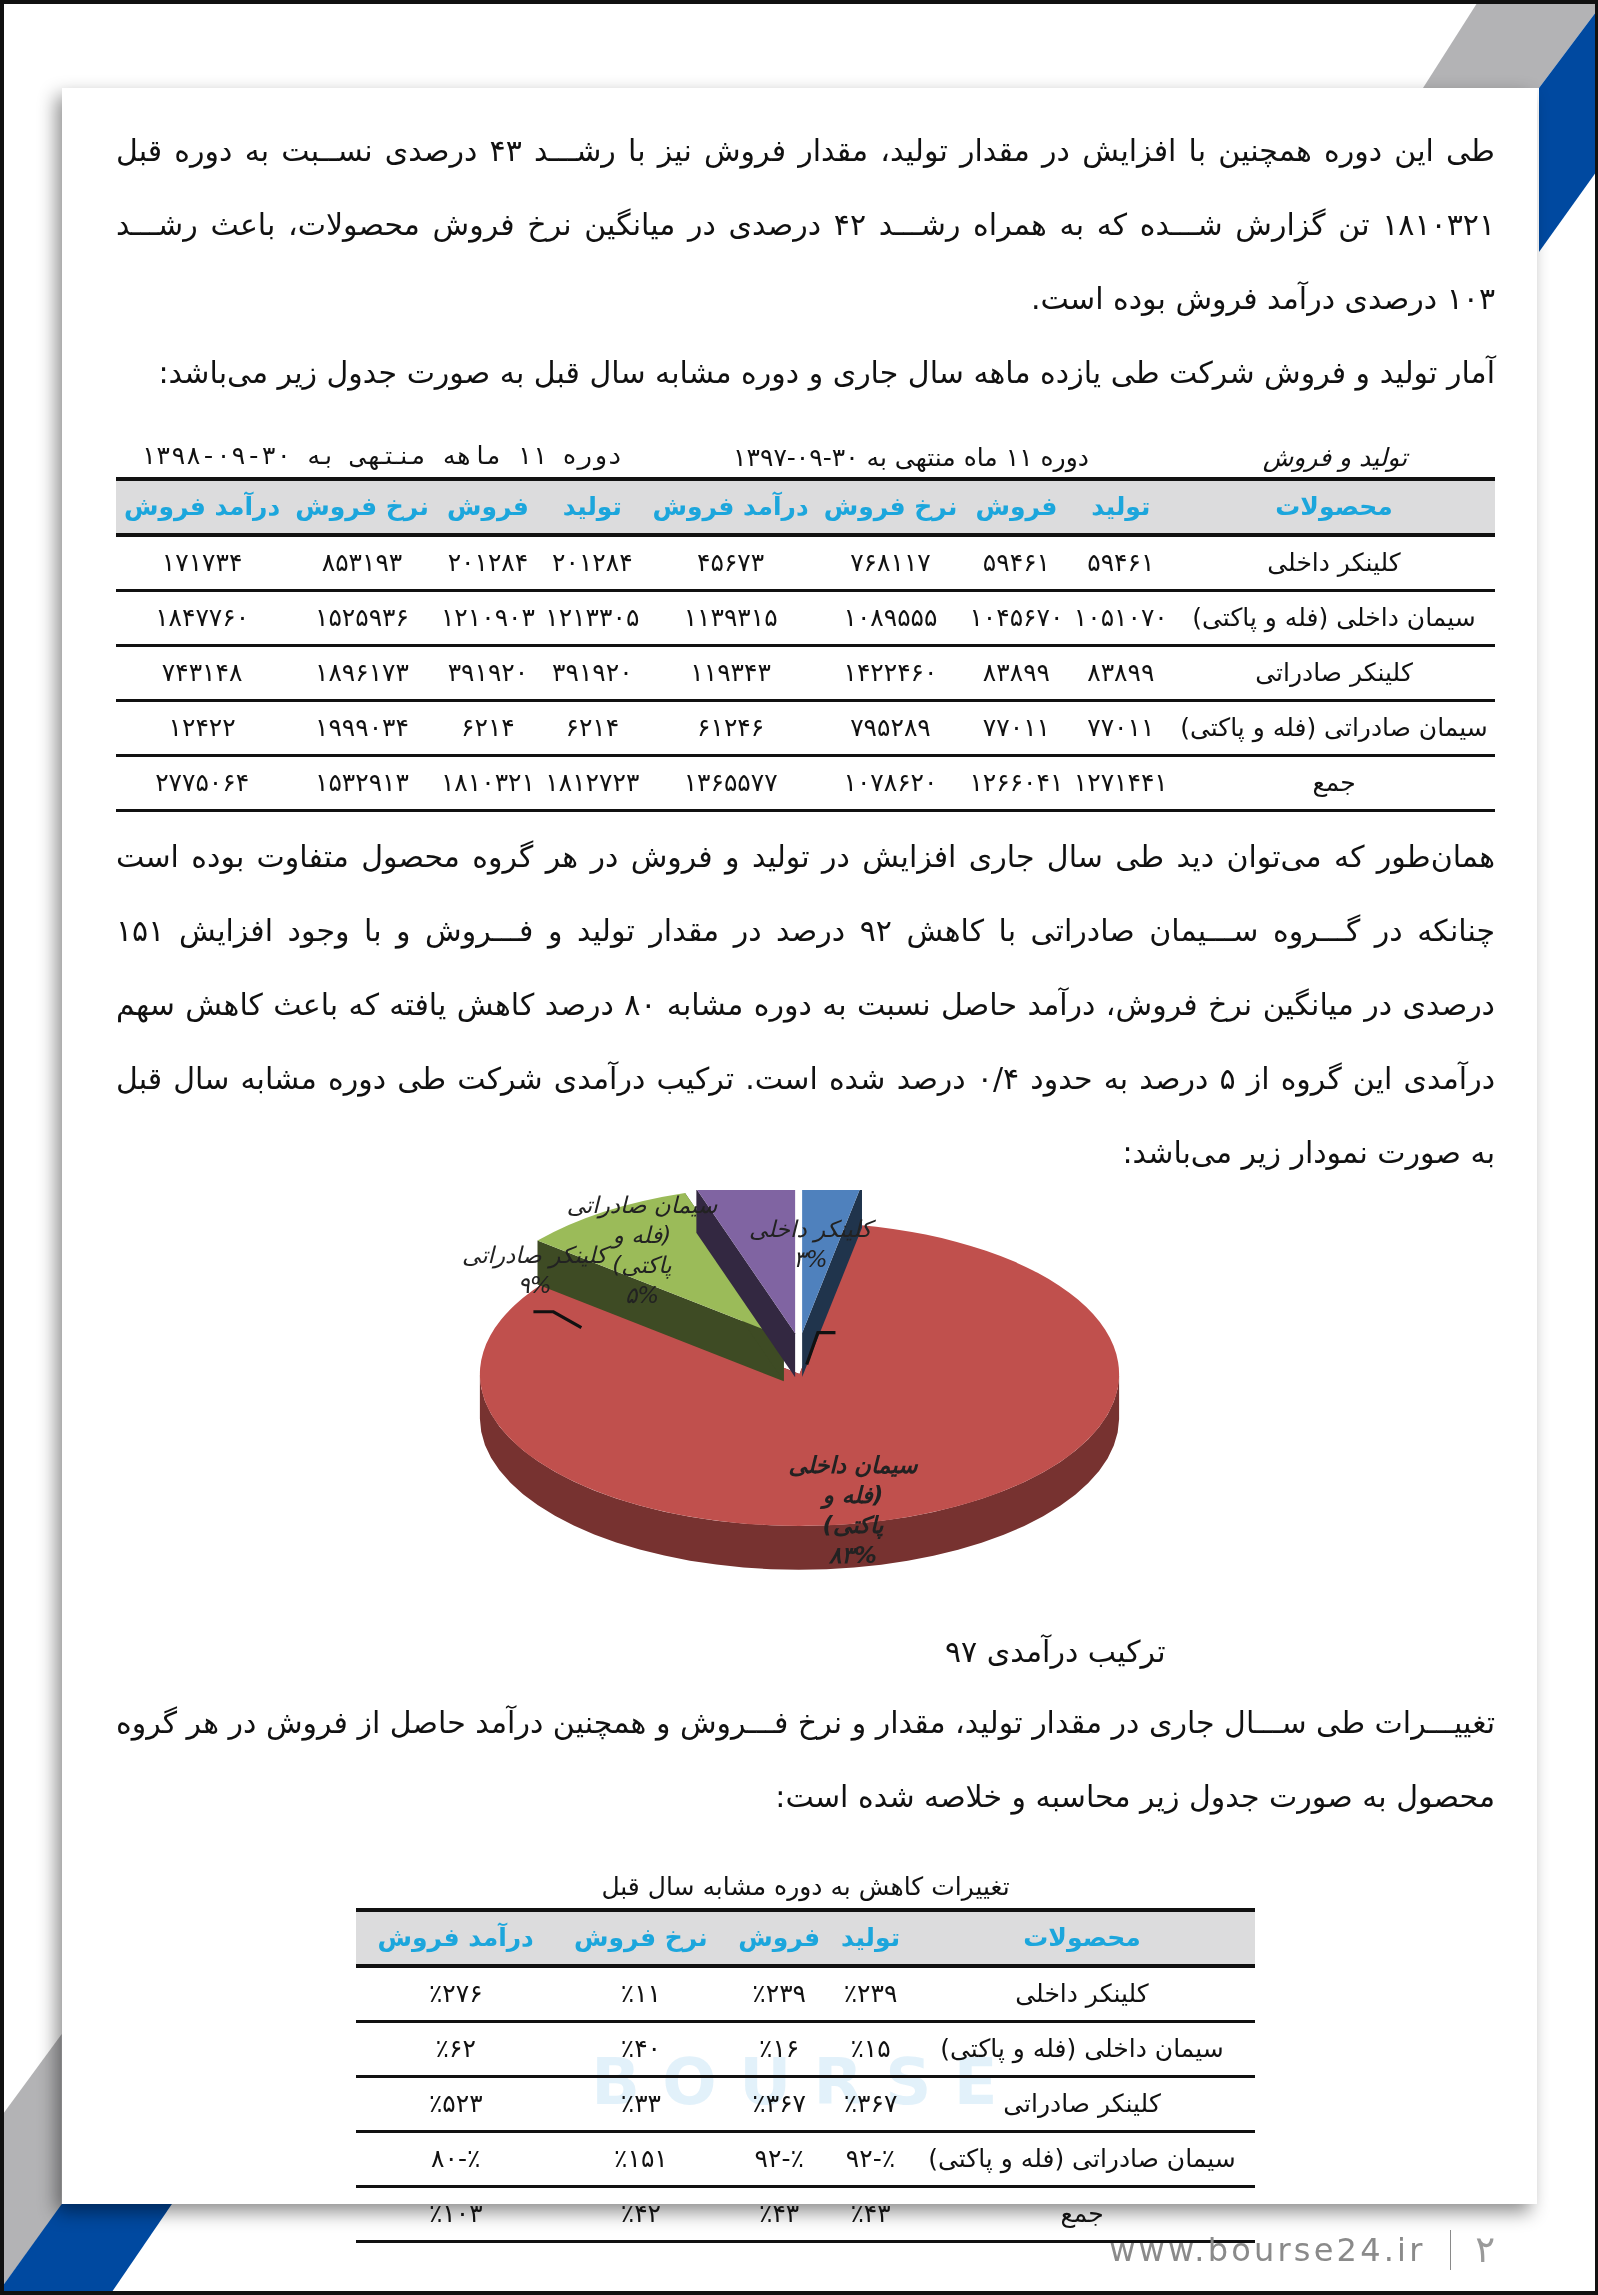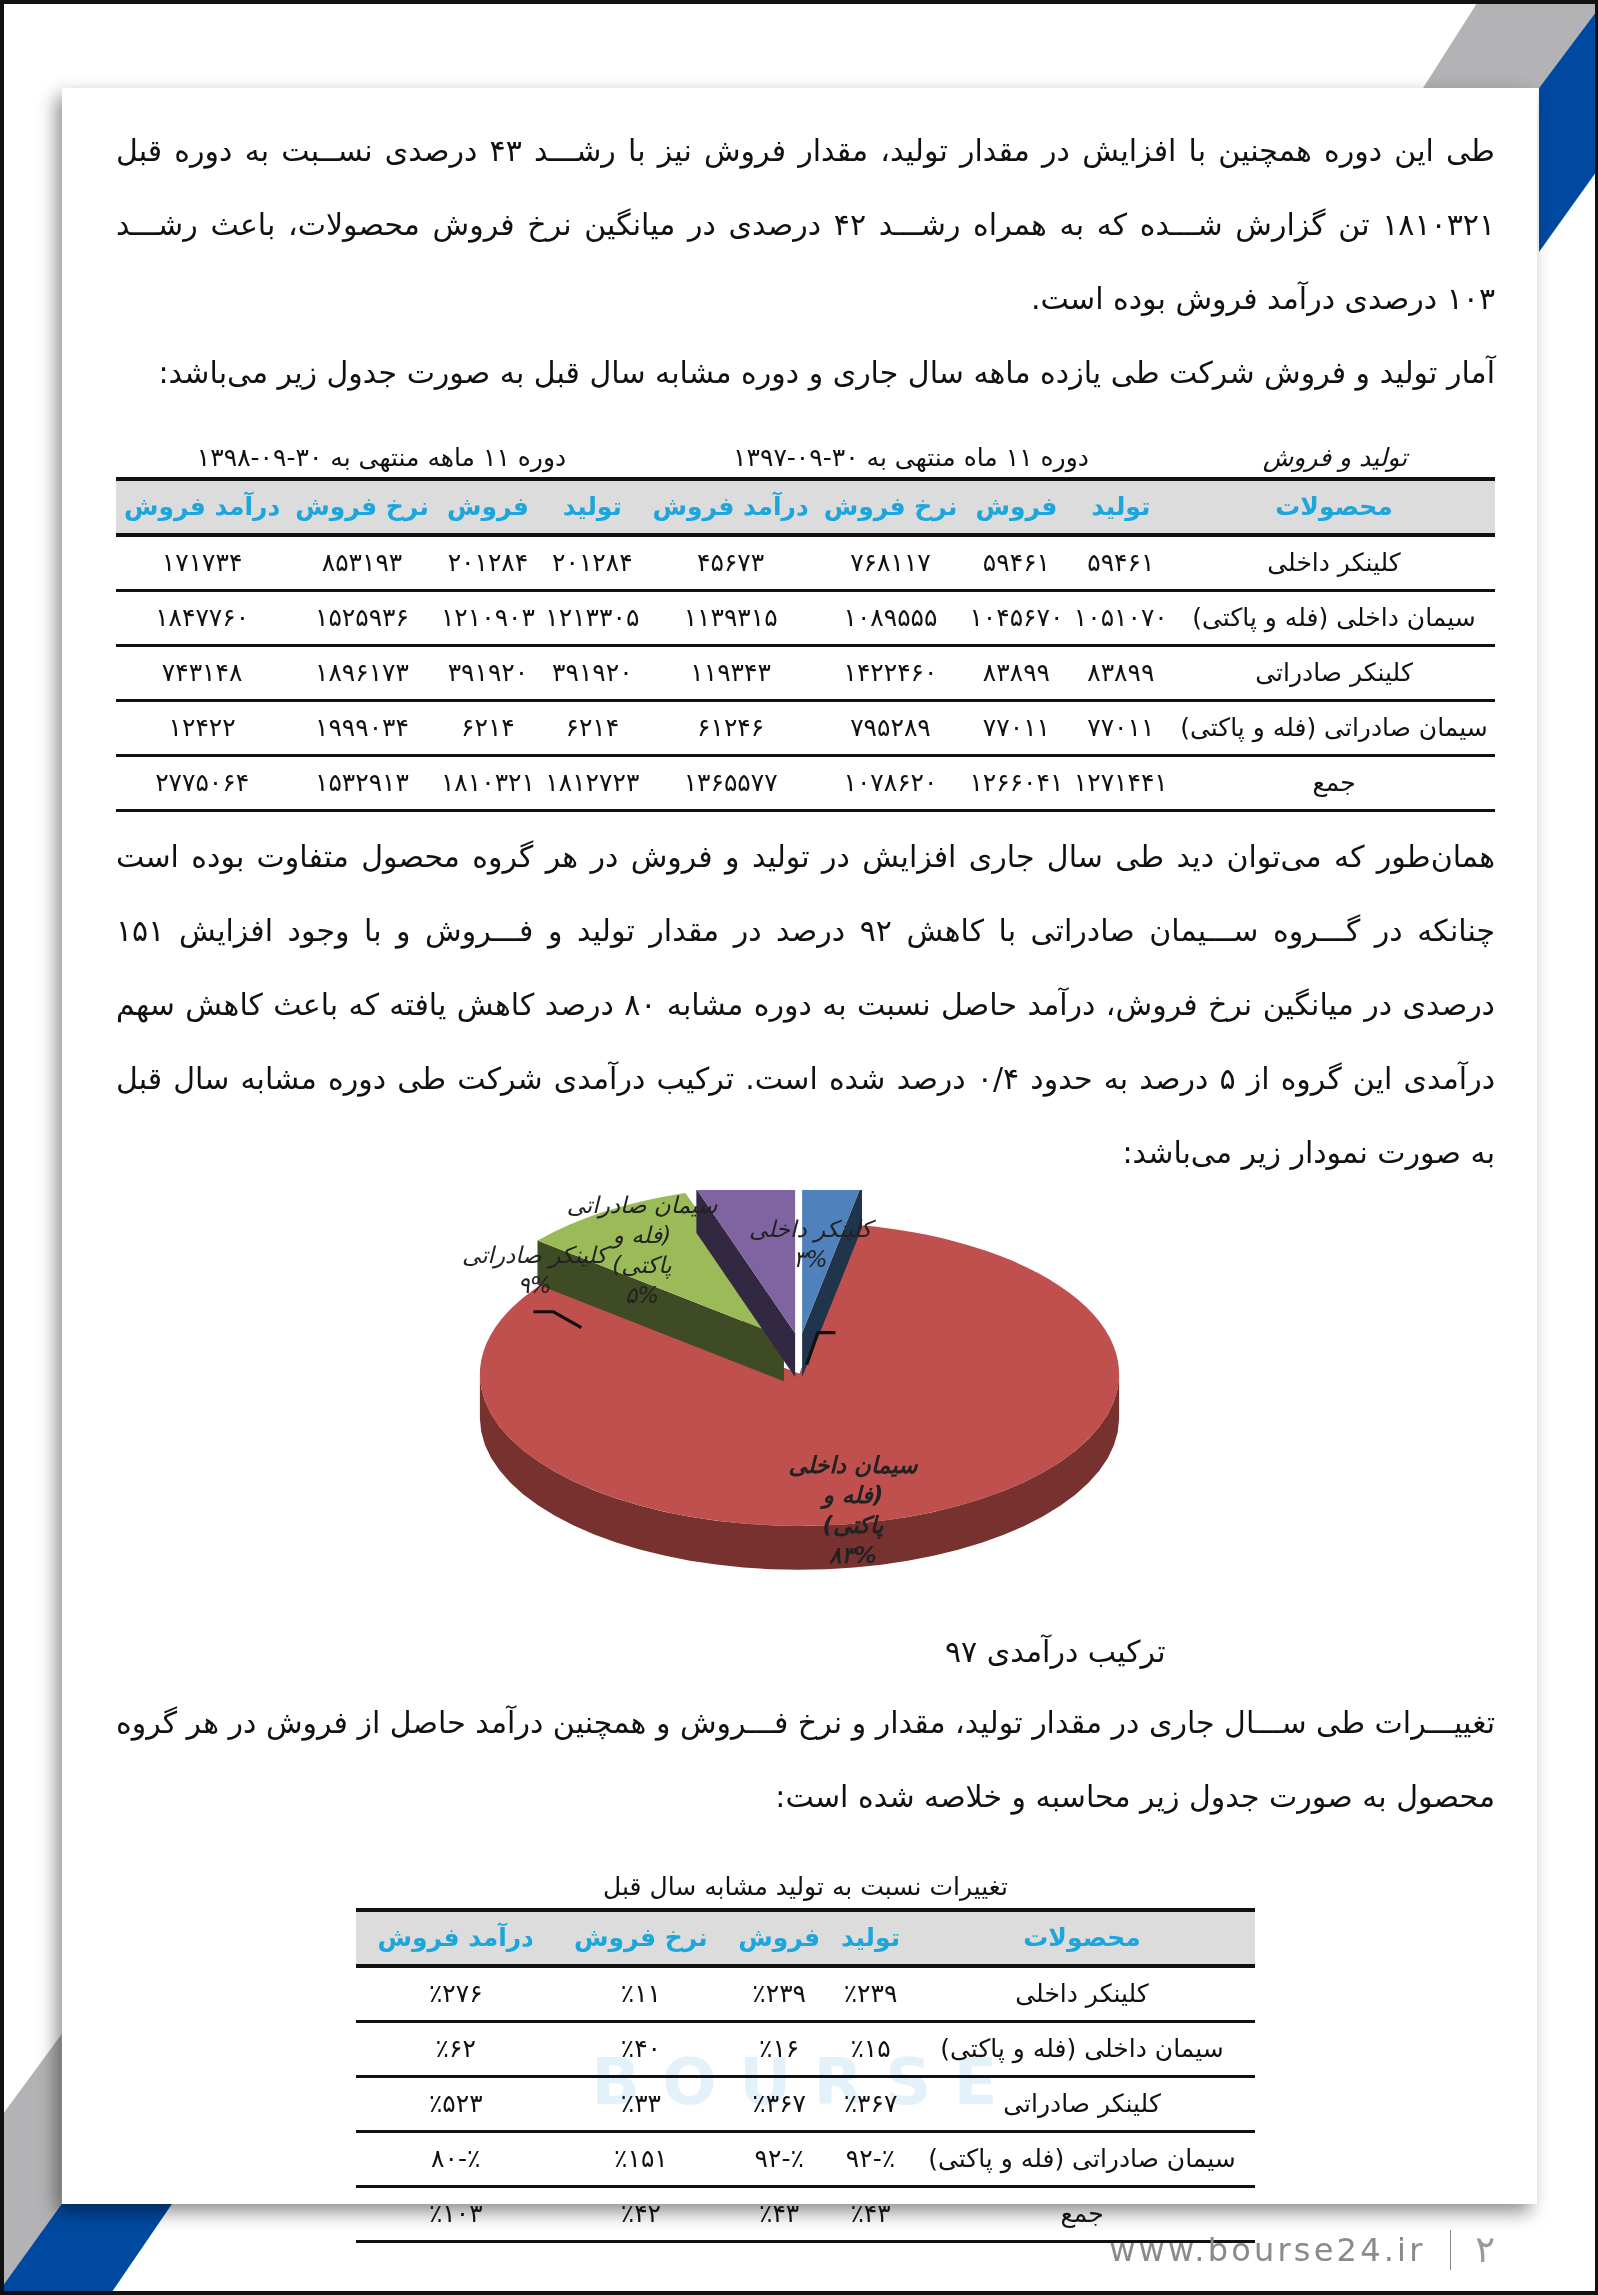--- a/index.html
+++ b/index.html
@@ -70,21 +70,21 @@
 <div class="page">
   <div class="content">
 
     <p class="para" style="margin-top:25.6px;">طی این دوره همچنین با افزایش در مقدار تولید، مقدار فروش نیز با رشـــد ۴۳ درصدی نســبت به دوره قبل ۱۸۱۰۳۲۱ تن گزارش شـــده که به همراه رشـــد ۴۲ درصدی در میانگین نرخ فروش محصولات، باعث رشـــد ۱۰۳ درصدی درآمد فروش بوده است.</p>
     <p class="para">آمار تولید و فروش شرکت طی یازده ماهه سال جاری و دوره مشابه سال قبل به صورت جدول زیر می‌باشد:</p>
 
     <div style="margin-top:14.4px;">
       <div class="tbl-caption-row">
         <div style="width:320px;text-align:center;font-style:italic;">تولید و فروش</div>
         <div style="width:528px;text-align:center;">دوره ۱۱ ماه منتهی به ۳۰-۰۹-۱۳۹۷</div>
-        <div style="flex:1;text-align:center;">دوره ۱۱ ماهه منتهی به ۳۰-۰۹-۱۳۹۸</div>
+        <div style="flex:1;text-align:center;font-family:Liberation Mono, monospace;">دوره ۱۱ ماهه منتهی به ۳۰-۰۹-۱۳۹۸</div>
       </div>
       <table class="data">
         <thead>
           <tr>
             <th style="width:320px;">محصولات</th>
             <th>تولید</th>
             <th>فروش</th>
             <th>نرخ فروش</th>
             <th>درآمد فروش</th>
             <th>تولید</th>
@@ -190,21 +190,21 @@
         <div>سیمان داخلی  (فله و</div>
         <div>پاکتی)</div>
         <div>۸۳%</div>
       </div>
       <div class="chart-title">ترکیب درآمدی ۹۷</div>
     </div>
 
     <p class="para" style="margin-top:0;">تغییـــرات طی ســـال جاری در مقدار تولید، مقدار و نرخ فـــروش و همچنین درآمد حاصل از فروش در هر گروه محصول به صورت جدول زیر محاسبه و خلاصه شده است:</p>
 
     <div class="t2-wrap" style="margin-top:32px;">
-      <div class="t2-caption">تغییرات نسبت به تولید مشابه سال قبل</div>
+      <div class="t2-caption">تغییرات کاهش به دوره مشابه سال قبل</div>
       <div style="position:relative;">
         <div class="watermark">BOURSE</div>
         <table class="data" style="position:relative;z-index:1;background:transparent;">
           <thead>
             <tr>
               <th style="width:344px;">محصولات</th>
               <th>تولید</th>
               <th>فروش</th>
               <th>نرخ فروش</th>
               <th>درآمد فروش</th>

